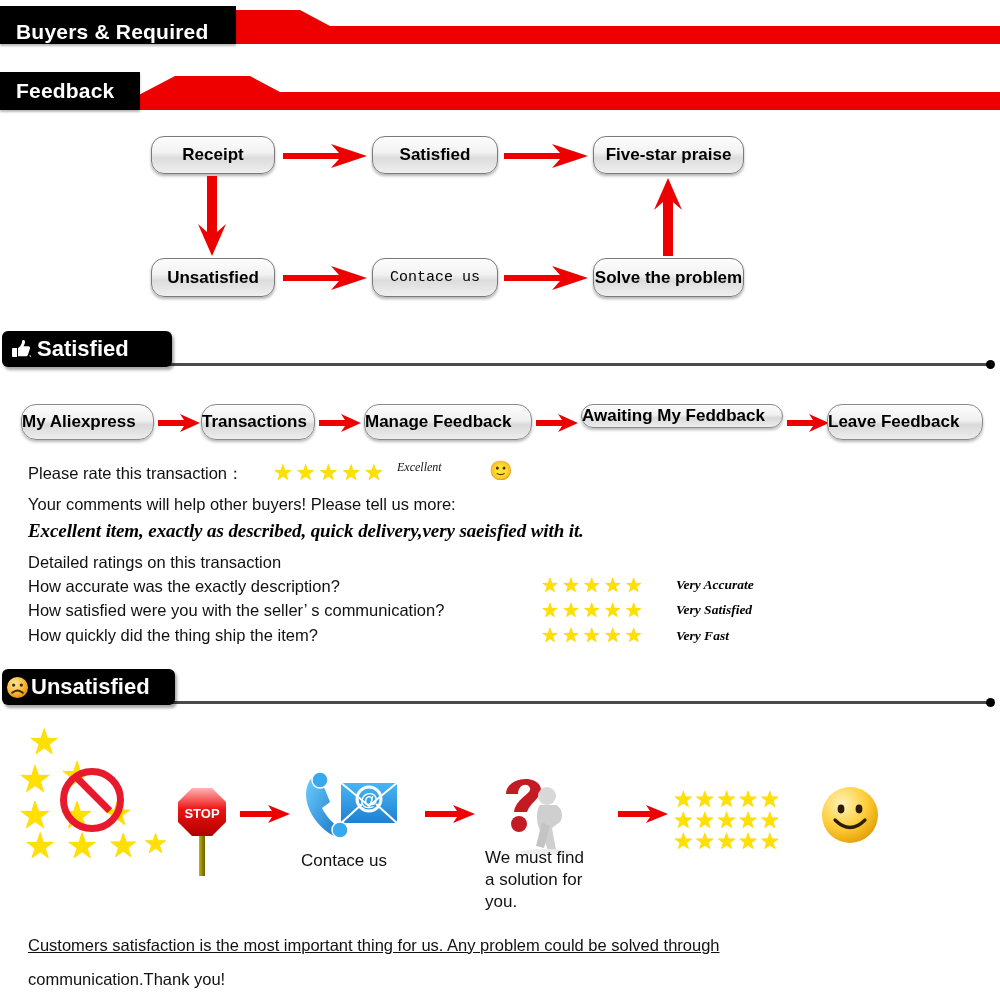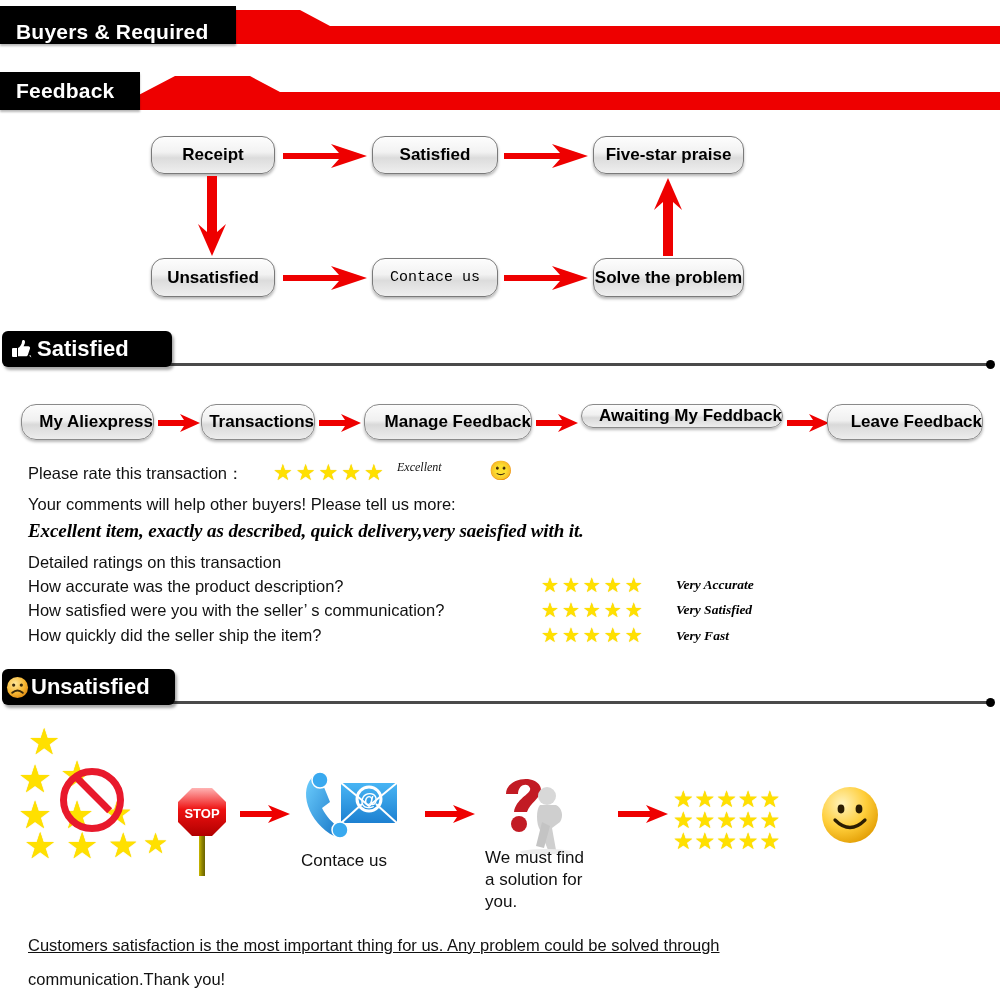--- a/index.html
+++ b/index.html
@@ -48,21 +48,21 @@
   .sec-rule{position:absolute;height:3px;background:#4a4a4a;}
   .sec-dot{position:absolute;width:9px;height:9px;border-radius:50%;background:#000;}
   .sec-tail{position:absolute;width:16px;height:16px;
     background:linear-gradient(135deg,#bdbdbd,#ffffff);z-index:2;}
 
   
   .crumb{
     background:linear-gradient(to bottom,#fcfcfc 0%,#f0f0f0 45%,#d9d9d9 58%,#ededed 100%);
     border:1px solid #8a8a8a;border-radius:15px;
     box-shadow:0 2px 3px rgba(0,0,0,.28);
-    display:flex;align-items:center;justify-content:flex-end;
+    display:flex;align-items:center;justify-content:flex-start;
     font-size:17px;font-weight:bold;position:absolute;
     box-sizing:border-box;white-space:nowrap;
   }
 
   
   .txt{position:absolute;font-size:16.5px;color:#111;white-space:nowrap;}
   .star-row{position:absolute;color:#ffe000;font-size:20px;letter-spacing:3px;
     text-shadow:0 0 1px #e8c000;}
   .ital-lbl{position:absolute;font-family:"Liberation Serif", serif;
     font-style:italic;font-weight:bold;font-size:13.5px;white-space:nowrap;}
@@ -208,33 +208,33 @@
   <div class="txt excellent" style="left:397px;top:460px;">Excellent</div>
   <div style="position:absolute;left:489px;top:461px;font-size:19px;line-height:1;">🙂</div>
 
   <div class="txt" style="left:28px;top:495px;">Your comments will help other buyers! Please tell us more:</div>
 
   <div class="comment" style="left:28px;top:520px;">Excellent item, exactly as described, quick delivery,very saeisfied with it.</div>
 
   <div class="txt" style="left:28px;top:553px;">Detailed ratings on this transaction</div>
 
   <div>
-    <div class="txt" style="left:28px;top:577px;">How accurate was the product description?</div>
+    <div class="txt" style="left:28px;top:577px;">How accurate was the exactly description?</div>
     <div class="star-row" style="left:541px;top:573px;">★★★★★</div>
     <div class="ital-lbl" style="left:676px;top:577px;">Very Accurate</div>
   </div>
 
   <div>
     <div class="txt" style="left:28px;top:601px;">How satisfied were you with the seller’ s communication?</div>
     <div class="star-row" style="left:541px;top:598px;">★★★★★</div>
     <div class="ital-lbl" style="left:676px;top:602px;">Very Satisfied</div>
   </div>
 
   <div>
-    <div class="txt" style="left:28px;top:626px;">How quickly did the seller ship the item?</div>
+    <div class="txt" style="left:28px;top:626px;">How quickly did the thing ship the item?</div>
     <div class="star-row" style="left:541px;top:623px;">★★★★★</div>
     <div class="ital-lbl" style="left:676px;top:628px;">Very Fast</div>
   </div>
 
   <div class="sec-tail" style="left:155px;top:669px;"></div>
   <div class="sectab" style="top:669px;width:155px;padding-left:4px;">
     <svg class="emo" width="23" height="23" viewBox="0 0 24 24" style="margin-right:2px;">
       <defs>
         <radialGradient id="sadg" cx="38%" cy="32%" r="75%">
           <stop offset="0%" stop-color="#ffe89a"></stop>

